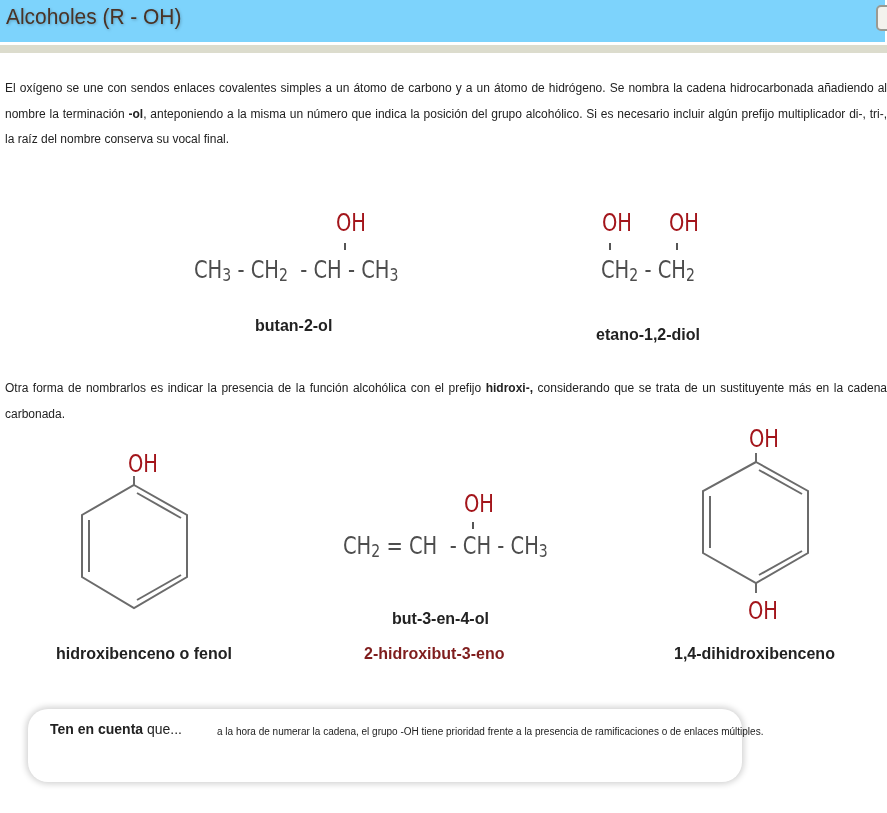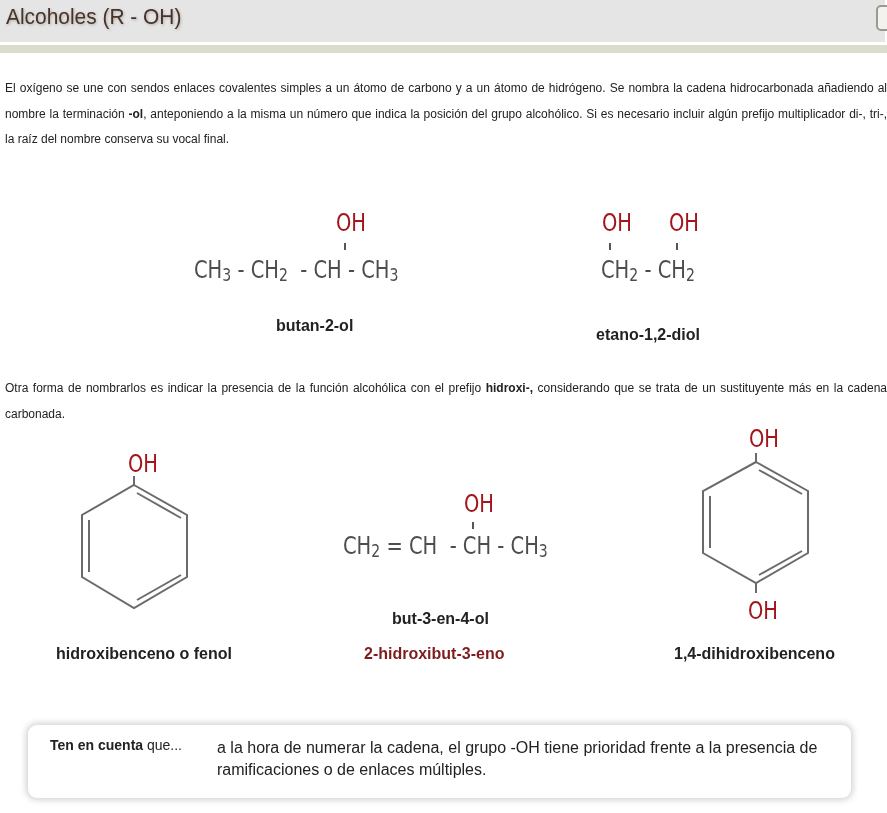--- a/index.html
+++ b/index.html
@@ -4,21 +4,21 @@
 <style>
   html, body { margin: 0; padding: 0; }
   body {
     width: 887px; height: 813px; overflow: hidden; position: relative;
     background: #ffffff;
     font-family: "Liberation Sans", sans-serif;
     color: #222;
   }
   .header {
     position: absolute; left: 0; top: 0; width: 885px; height: 42px;
-    background: #e5e5e5;
+    background: #7dd3fc;
     text-decoration: underline;
   }
   .header-title {
     position: absolute; left: 6px; top: 4px;
     font-family: "Liberation Sans", sans-serif;
     font-size: 22px; color: #4a3326;
     text-shadow: 1px 1px 3px rgba(0,0,0,0.25);
     transform: scaleX(0.95); transform-origin: left;
   }
   .header-btn {
@@ -57,50 +57,50 @@
 
   .caption {
     position: absolute; font-size: 16px; font-weight: bold; color: #222;
     white-space: nowrap;
   }
   .caption.gray { color: #7f1d1d; }
 
   svg.ring { position: absolute; left: 0; top: 0; }
 
   .note {
-    position: absolute; left: 28px; top: 725px; width: 823px; height: 73px;
-    background: #fff; border-radius: 9px;
+    position: absolute; left: 28px; top: 709px; width: 714px; height: 73px;
+    background: #fff; border-radius: 20px;
     box-shadow: 0 0 6px 2px rgba(0,0,0,0.18);
   }
   .note-label {
     position: absolute; left: 22px; top: 12px; font-size: 14px; color: #222;
     white-space: nowrap;
   }
   .note-label b { font-weight: bold; }
   .note-text {
     position: absolute; left: 189px; top: 12px; width: 630px;
-    font-size: 16px; line-height: 22px; color: #222;
+    font-size: 10px; line-height: 22px; color: #222;
   }
 </style>
 </head>
 <body>
 
 <div class="header">
   <div class="header-title">Alcoholes (R - OH)</div>
   <div class="header-btn"></div>
 </div>
 <div class="header-sep"></div>
 
 <div class="para p1"><span>El oxígeno se une con sendos enlaces covalentes simples a un átomo de carbono y a un átomo de hidrógeno. Se nombra la cadena hidrocarbonada añadiendo al nombre la terminación </span><b>-ol</b><span>, anteponiendo a la misma un número que indica la posición del grupo alcohólico. Si es necesario incluir algún prefijo multiplicador di-, tri-, la raíz del nombre conserva su vocal final.</span></div>
 
 <div>
   <div class="oh" style="left:336px; top:208px;">OH</div>
   <div class="tick" style="left:344px; top:243px;"></div>
   <div class="formula" style="left:194px; top:255px;"><span>CH</span><sub>3</sub><span style="white-space:pre"> - CH</span><sub>2</sub><span style="white-space:pre">  - CH - CH</span><sub>3</sub></div>
-  <div class="caption" style="left:276px; top:317px;">butan-2-ol</div>
+  <div class="caption" style="left:255px; top:317px;">butan-2-ol</div>
 </div>
 
 <div>
   <div class="oh" style="left:602px; top:208px;">OH</div>
   <div class="oh" style="left:669px; top:208px;">OH</div>
   <div class="tick" style="left:609px; top:243px;"></div>
   <div class="tick" style="left:676px; top:243px;"></div>
   <div class="formula" style="left:601px; top:255px;"><span>CH</span><sub>2</sub><span style="white-space:pre"> - CH</span><sub>2</sub></div>
   <div class="caption" style="left:596px; top:326px;">etano-1,2-diol</div>
 </div>

